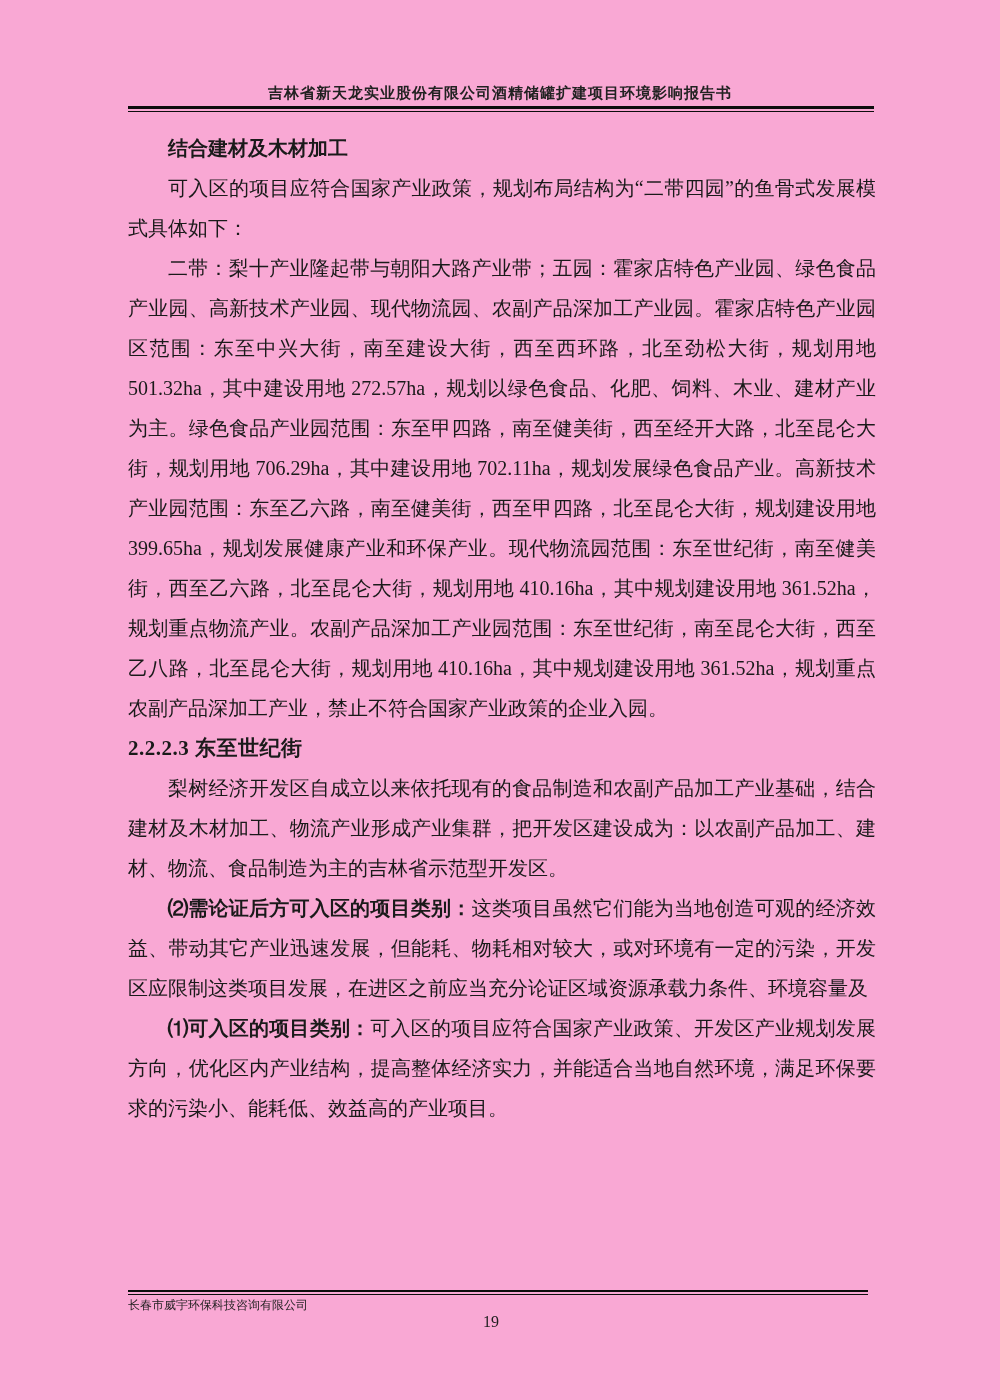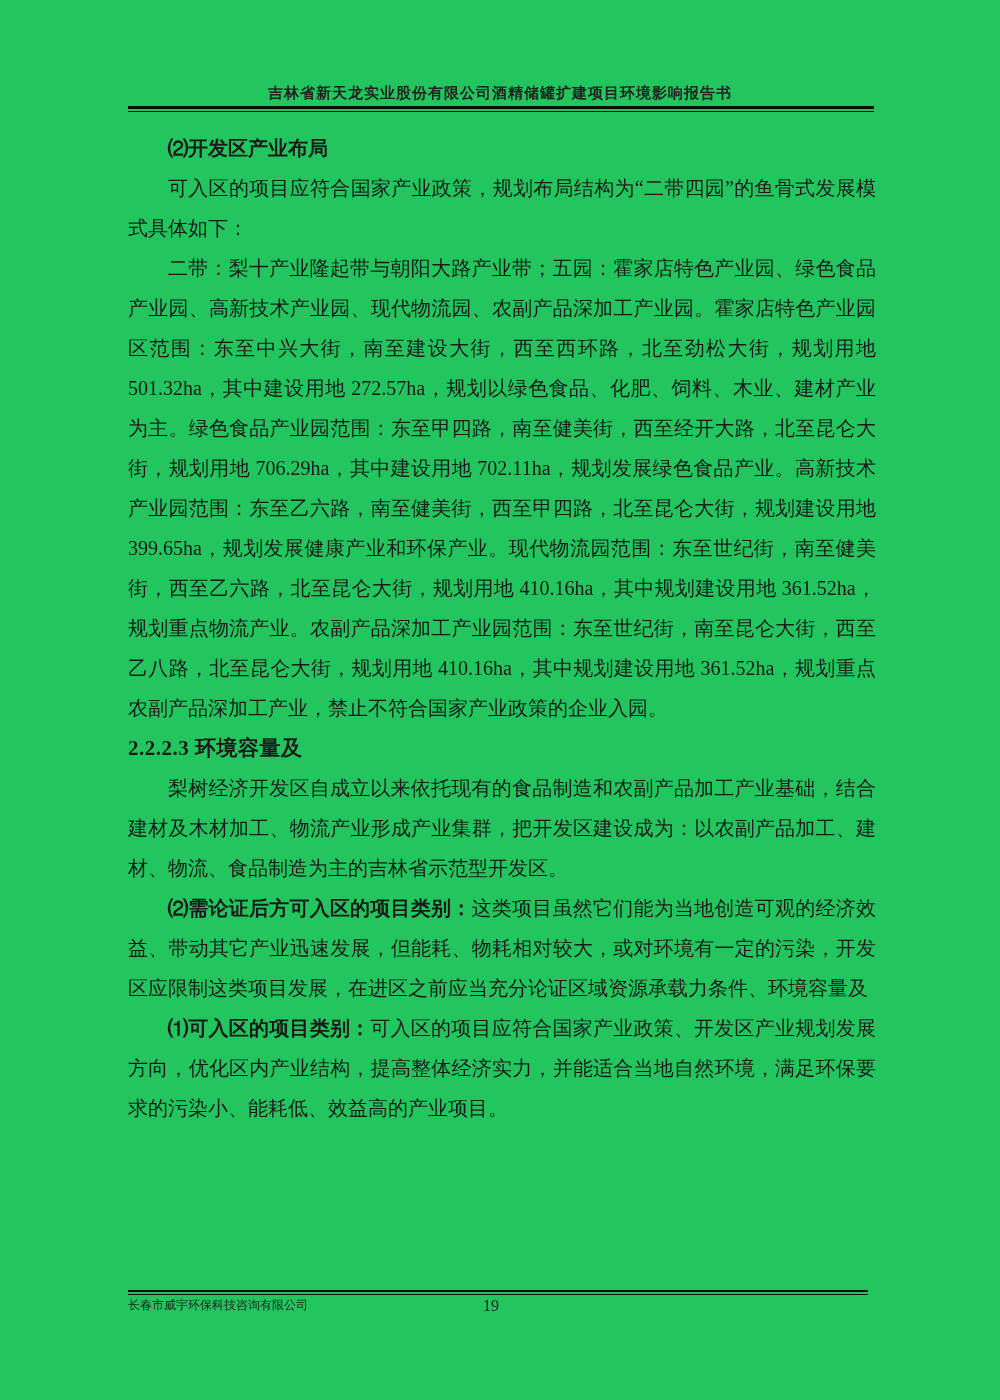--- a/index.html
+++ b/index.html
@@ -5,21 +5,21 @@
   html, body {
     margin: 0;
     padding: 0;
     background: #e8e8e8;
   }
   .page {
     position: relative;
     width: 1000px;
     height: 1400px;
     margin: 0 auto;
-    background: #22c55e;
+    background: #f9a8d4;
     color: #1a1a1a;
     font-family: "Liberation Serif", "DejaVu Serif", serif;
     overflow: hidden;
   }
   .page-header {
     position: absolute;
     top: 84px;
     left: 0;
     right: 0;
     text-align: center;
@@ -87,46 +87,46 @@
   .footer-company {
     position: absolute;
     left: 0;
     top: 0;
     font-size: 12px;
     color: #1f1f1f;
   }
   .footer-page-number {
     position: absolute;
     left: 355px;
-    top: 0;
+    top: 16px;
     font-size: 16px;
     color: #1f1f1f;
   }
 </style>
 </head>
 <body>
 
 <div class="page">
 
   <div class="page-header">
     <span class="header-title">吉林省新天龙实业股份有限公司酒精储罐扩建项目环境影响报告书</span>
   </div>
   <div class="header-rule"></div>
 
   <div class="body-text">
 
-    <p class="indent h-bold">⑵开发区产业布局</p>
+    <p class="indent h-bold">结合建材及木材加工</p>
 
     <p class="indent">可入区的项目应符合国家产业政策，规划布局结构为“二带四园”的鱼骨式发展模式具体如下：</p>
 
 
 
     <p class="indent">二带：梨十产业隆起带与朝阳大路产业带；五园：霍家店特色产业园、绿色食品产业园、高新技术产业园、现代物流园、农副产品深加工产业园。霍家店特色产业园区范围：东至中兴大街，南至建设大街，西至西环路，北至劲松大街，规划用地 501.32ha，其中建设用地 272.57ha，规划以绿色食品、化肥、饲料、木业、建材产业为主。绿色食品产业园范围：东至甲四路，南至健美街，西至经开大路，北至昆仑大街，规划用地 706.29ha，其中建设用地 702.11ha，规划发展绿色食品产业。高新技术产业园范围：东至乙六路，南至健美街，西至甲四路，北至昆仑大街，规划建设用地 399.65ha，规划发展健康产业和环保产业。现代物流园范围：东至世纪街，南至健美街，西至乙六路，北至昆仑大街，规划用地 410.16ha，其中规划建设用地 361.52ha，规划重点物流产业。农副产品深加工产业园范围：东至世纪街，南至昆仑大街，西至乙八路，北至昆仑大街，规划用地 410.16ha，其中规划建设用地 361.52ha，规划重点农副产品深加工产业，禁止不符合国家产业政策的企业入园。</p>
 
-    <p class="section-heading">2.2.2.3 环境容量及</p>
+    <p class="section-heading">2.2.2.3 东至世纪街</p>
 
     <p class="indent">梨树经济开发区自成立以来依托现有的食品制造和农副产品加工产业基础，结合建材及木材加工、物流产业形成产业集群，把开发区建设成为：以农副产品加工、建材、物流、食品制造为主的吉林省示范型开发区。</p>
 
     <p class="indent"><span class="lead-bold">⑵需论证后方可入区的项目类别：</span><span>这类项目虽然它们能为当地创造可观的经济效益、带动其它产业迅速发展，但能耗、物耗相对较大，或对环境有一定的污染，开发区应限制这类项目发展，在进区之前应当充分论证区域资源承载力条件、环境容量及</span></p>
 
     <p class="indent"><span class="lead-bold">⑴可入区的项目类别：</span><span>可入区的项目应符合国家产业政策、开发区产业规划发展方向，优化区内产业结构，提高整体经济实力，并能适合当地自然环境，满足环保要求的污染小、能耗低、效益高的产业项目。</span></p>
 
   </div>
 
   <div class="footer-rule"></div>

